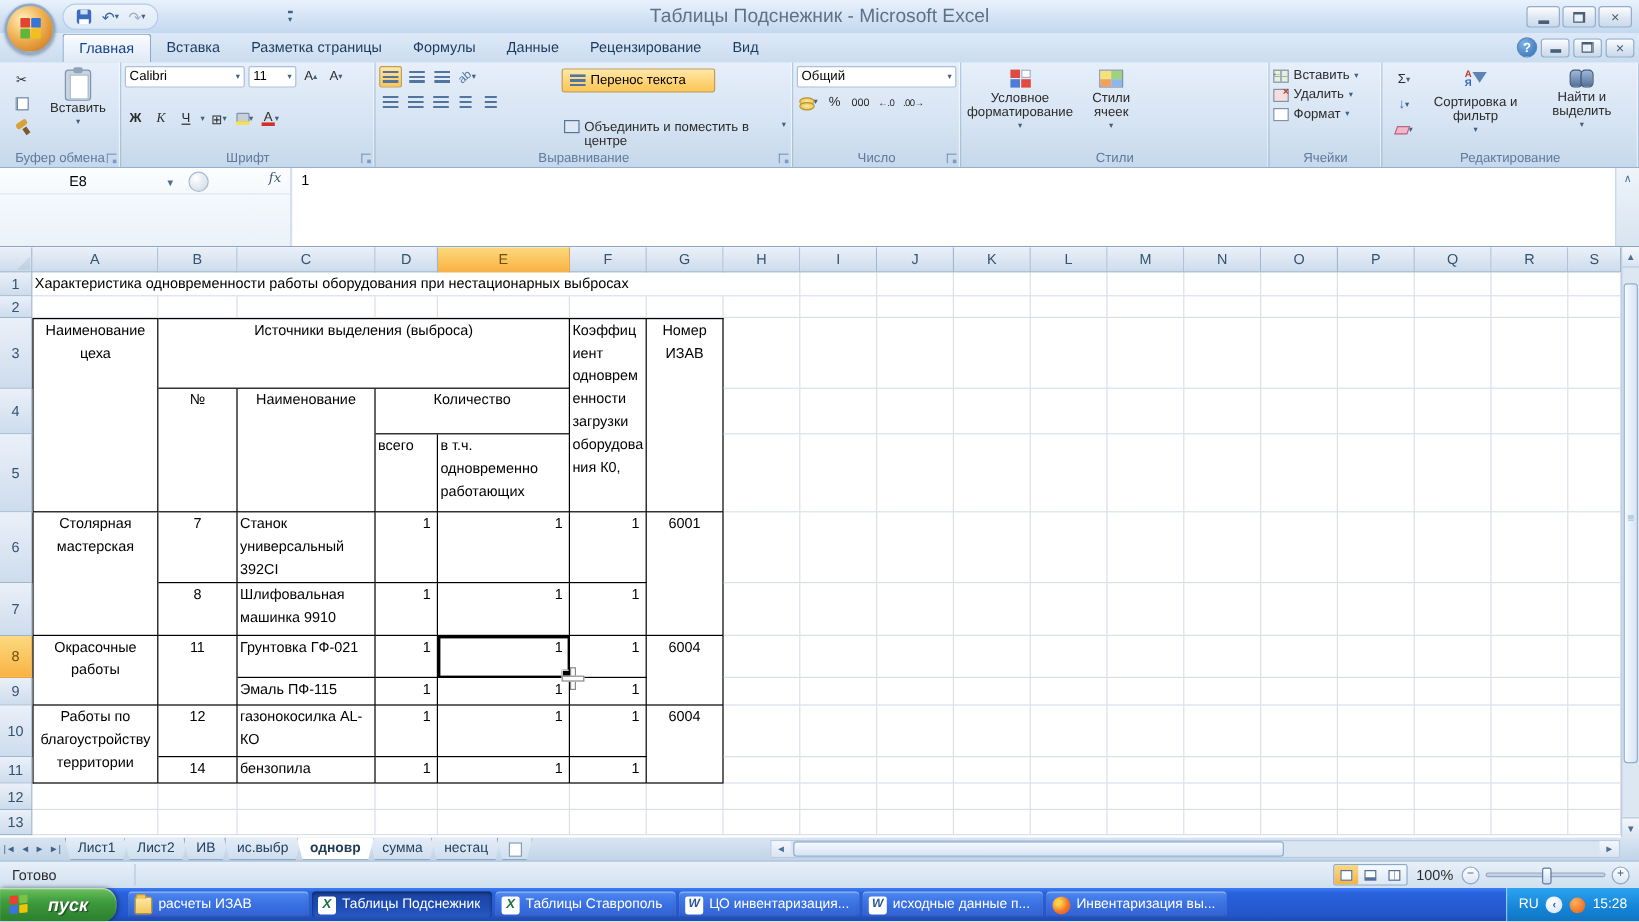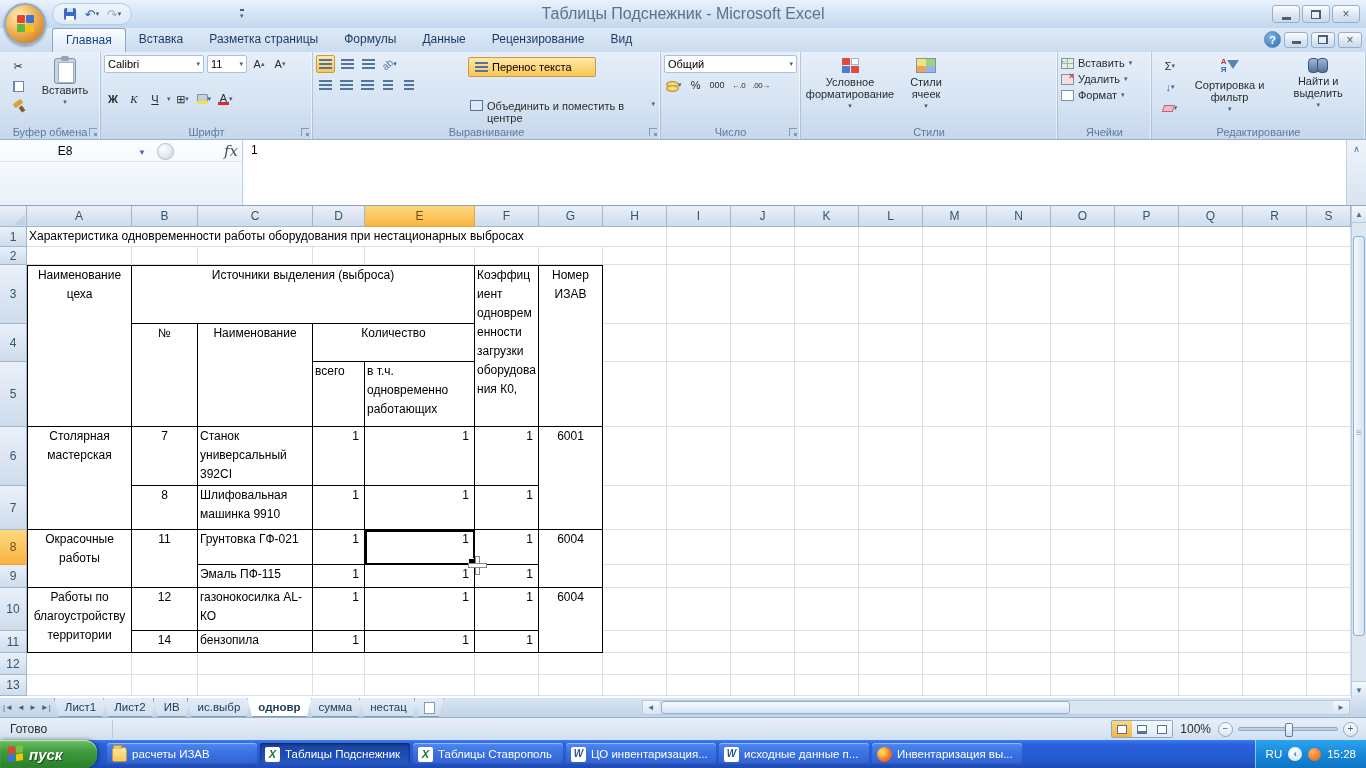--- a/index.html
+++ b/index.html
@@ -140,21 +140,21 @@
   .binoc::before{ left:0; } .binoc::after{ right:0; }
 
   
   .formulabar { position:absolute; left:0; top:140px; width:1366px; height:66px; background:#f3f7fc; border-bottom:1px solid #8ba4bf; }
   .nb-panel { position:absolute; left:0; top:0; width:243px; height:100%; background:linear-gradient(#fbfdfe,#eaf1f9); border-right:1px solid #c3d1e2; }
   .nb-row { position:absolute; left:0; top:0; width:100%; height:22px; border-bottom:1px solid #dde6f0; }
   .nb-value { position:absolute; left:0; width:130px; top:0; line-height:22px; text-align:center; font-size:12px; color:#000; }
   .nb-arrow { position:absolute; left:138px; top:8px; font-size:8px; color:#4d6f96; }
   .fb-ball { position:absolute; left:157px; top:3px; width:17px; height:17px; border-radius:50%;
      background:radial-gradient(circle at 35% 30%,#ffffff,#c9d6e5); border:1px solid #aabccf; }
-  .fb-fx { position:absolute; left:224px; top:2px; font-family:"DejaVu Serif",serif; font-style:italic; font-size:15px; color:#3b566e; }
+  .fb-fx { position:absolute; left:224px; top:2px; font-family:"DejaVu Serif",serif; font-style:italic; font-size:11px; color:#3b566e; }
   .fb-content { position:absolute; left:244px; top:0; right:20px; height:100%; background:#fff; font-size:12px; padding:3px 7px; color:#000; }
   .fb-expand { position:absolute; right:0; top:0; width:20px; height:100%; background:linear-gradient(#eef4fa,#d8e4f1); border-left:1px solid #c3d1e2; text-align:center; font-size:9px; color:#4d6f96; padding-top:4px; }
 
   
   .gridwrap { position:absolute; left:0; top:206px; width:1351px; height:492px; overflow:hidden; background:#fff; }
   table.sheet { border-collapse:separate; border-spacing:0; table-layout:fixed; width:1351px; }
   .sheet th { background:linear-gradient(#eaf0f9,#dbe5f2 55%,#cddcec); border-right:1px solid #9eb6ce; border-bottom:1px solid #9eb6ce;
     font-weight:normal; font-size:12px; color:#33536e; text-align:center; vertical-align:middle; padding:0; overflow:hidden; }
   .sheet th.selhdr { background:linear-gradient(#fcd97f,#fbc35b 60%,#f9b243); color:#6e4e0e; border-right-color:#e8a33d; border-bottom-color:#e8a33d; }
   .sheet td { border-right:1px solid #d9e0ea; border-bottom:1px solid #d9e0ea; vertical-align:top;
@@ -210,21 +210,21 @@
   .ztrack { position:relative; width:100px; height:4px; background:#c2d2e4; border:1px solid #93a7c0; border-radius:2px; }
   .ztick { position:absolute; left:50%; top:-3px; width:1px; height:10px; background:#93a7c0; }
   .zmark { position:absolute; left:46px; top:-5px; width:8px; height:14px; background:linear-gradient(#fdfefe,#cfdcec);
     border:1px solid #5c7da3; border-radius:2px; }
 
   
   .taskbar { position:absolute; left:0; top:740px; width:1366px; height:28px;
     background:linear-gradient(#3c7cf6,#2a62dd 15%,#2256cb 80%,#1c49b4); display:flex; align-items:center; }
   .startbtn { width:97px; height:28px; border-radius:0 12px 12px 0;
     background:linear-gradient(#6fc160,#3f9c3f 40%,#2e832e 90%); box-shadow:1px 0 4px rgba(0,0,0,.5), inset 0 1px 1px rgba(255,255,255,.6);
-    display:flex; align-items:center; gap:5px; padding-left:8px; }
+    display:flex; align-items:center; gap:16px; padding-left:8px; }
   .flag { width:16px; height:16px; display:grid; grid-template-columns:7px 7px; grid-template-rows:7px 7px; gap:1px; transform:skewY(-6deg); }
   .flag i { border-radius:1px; } .flag i:nth-child(1){background:#e8412f;} .flag i:nth-child(2){background:#7bc144;}
   .flag i:nth-child(3){background:#3b73e4;} .flag i:nth-child(4){background:#f2c300;}
   .startlabel { color:#fff; font-weight:bold; font-style:italic; font-size:15px; text-shadow:1px 1px 1px rgba(0,0,0,.5); padding-right:10px; }
   .taskbtns { display:flex; gap:3px; margin-left:10px; height:22px; }
   .tbtn { width:150px; border-radius:3px; display:flex; align-items:center; gap:5px; padding:0 5px;
     background:linear-gradient(#4c88f0,#3a70e2 50%,#3160cf); box-shadow:inset 0 1px 1px rgba(255,255,255,.45), inset 0 -1px 2px rgba(0,0,0,.25);
     color:#fff; font-size:11.5px; white-space:nowrap; overflow:hidden; }
   .tbtn.active { background:linear-gradient(#1c44a0,#1e4db6 60%,#2a5ac4); box-shadow:inset 0 1px 3px rgba(0,0,0,.55); }
   .tbtn span { overflow:hidden; text-overflow:ellipsis; }

